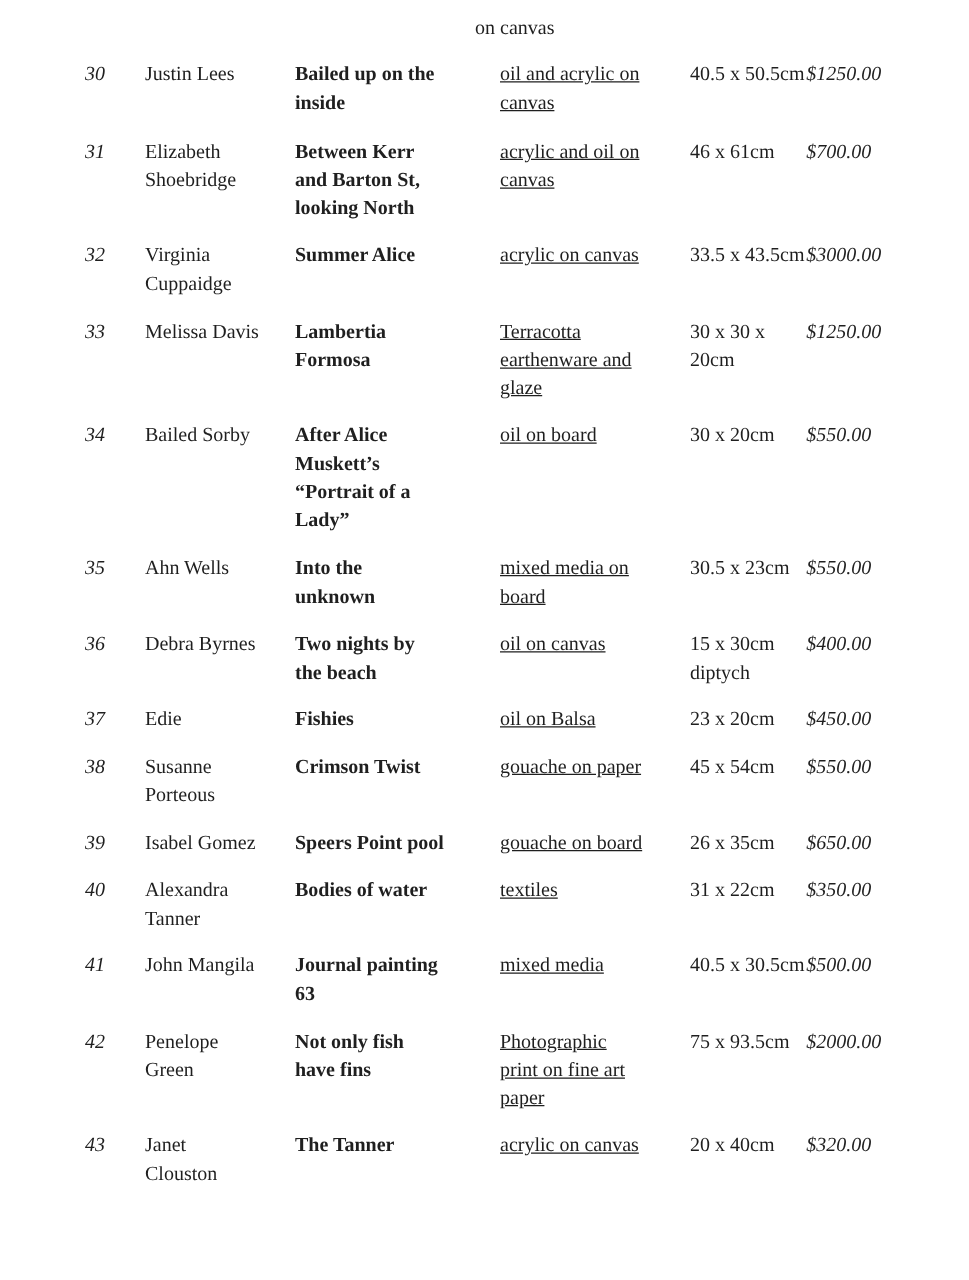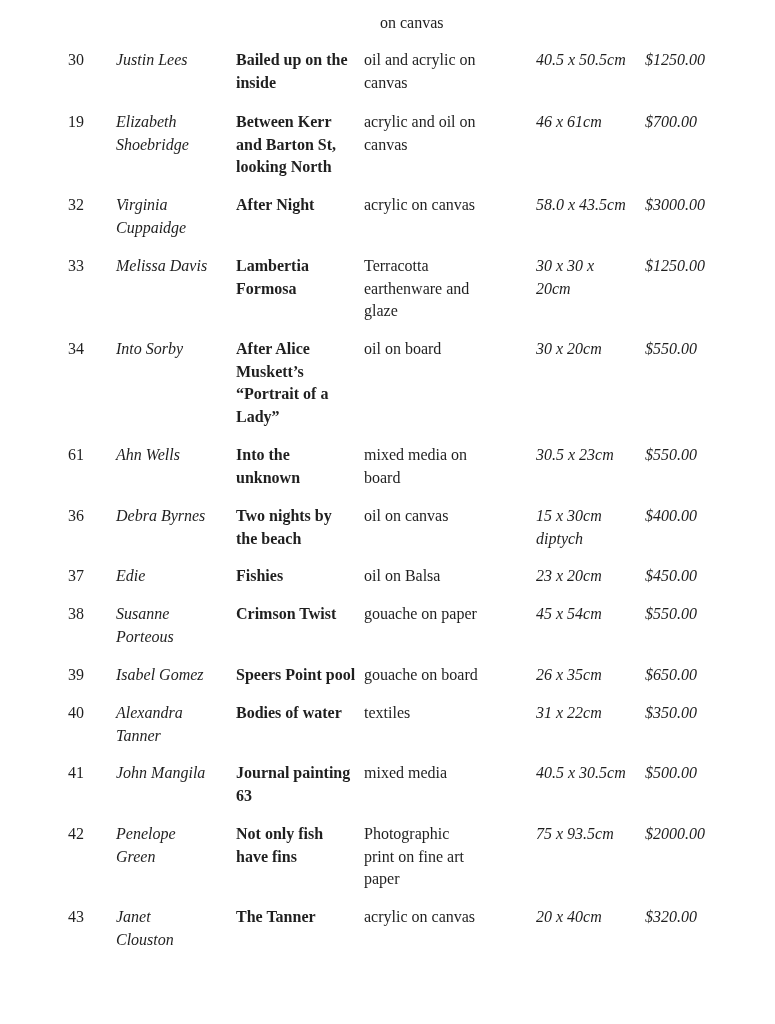--- a/index.html
+++ b/index.html
@@ -3,25 +3,25 @@
 <meta charset="utf-8">
 <style>
   html, body { margin: 0; padding: 0; background: #ffffff; }
   body {
     width: 775px; height: 1024px; position: relative; overflow: hidden;
     font-family: "Liberation Serif", "DejaVu Serif", serif;
     font-size: 16px; color: #1f1f1f;
   }
   .row { position: absolute; left: 0; width: 775px; }
   .cell { position: absolute; top: 0; line-height: 22.6px; white-space: pre-line; }
-  .c-num { left: 68px; width: 40px; }
-  .c-artist { left: 116px; width: 112px; font-style: italic; }
+  .c-num { left: 68px; width: 40px; font-style: italic; }
+  .c-artist { left: 116px; width: 112px; }
   .c-title { left: 236px; width: 138px; font-weight: bold; }
-  .c-medium { left: 364px; width: 140px; }
-  .c-size { left: 536px; width: 118px; font-style: italic; }
+  .c-medium { left: 400px; width: 140px; text-decoration: underline; }
+  .c-size { left: 552px; width: 118px; }
   .c-price { left: 645px; width: 100px; font-style: italic; }
   .cont { position: absolute; left: 380px; top: 12px; line-height: 22.6px; text-align: center; }
 </style>
 </head>
 <body>
 
 <div>
   <div class="cont">on canvas</div>
 
   <div class="row" style="top:49px">
@@ -29,69 +29,69 @@
     <div class="cell c-artist">Justin Lees</div>
     <div class="cell c-title">Bailed up on the
 inside</div>
     <div class="cell c-medium">oil and acrylic on
 canvas</div>
     <div class="cell c-size">40.5 x 50.5cm</div>
     <div class="cell c-price">$1250.00</div>
   </div>
 
   <div class="row" style="top:111px">
-    <div class="cell c-num">19</div>
+    <div class="cell c-num">31</div>
     <div class="cell c-artist">Elizabeth
 Shoebridge</div>
     <div class="cell c-title">Between Kerr
 and Barton St,
 looking North</div>
     <div class="cell c-medium">acrylic and oil on
 canvas</div>
     <div class="cell c-size">46 x 61cm</div>
     <div class="cell c-price">$700.00</div>
   </div>
 
   <div class="row" style="top:194px">
     <div class="cell c-num">32</div>
     <div class="cell c-artist">Virginia
 Cuppaidge</div>
-    <div class="cell c-title">After Night</div>
+    <div class="cell c-title">Summer Alice</div>
     <div class="cell c-medium">acrylic on canvas</div>
-    <div class="cell c-size">58.0 x 43.5cm</div>
+    <div class="cell c-size">33.5 x 43.5cm</div>
     <div class="cell c-price">$3000.00</div>
   </div>
 
   <div class="row" style="top:255px">
     <div class="cell c-num">33</div>
     <div class="cell c-artist">Melissa Davis</div>
     <div class="cell c-title">Lambertia
 Formosa</div>
     <div class="cell c-medium">Terracotta
 earthenware and
 glaze</div>
     <div class="cell c-size">30 x 30 x
 20cm</div>
     <div class="cell c-price">$1250.00</div>
   </div>
 
   <div class="row" style="top:338px">
     <div class="cell c-num">34</div>
-    <div class="cell c-artist">Into Sorby</div>
+    <div class="cell c-artist">Bailed Sorby</div>
     <div class="cell c-title">After Alice
 Muskett’s
 “Portrait of a
 Lady”</div>
     <div class="cell c-medium">oil on board</div>
     <div class="cell c-size">30 x 20cm</div>
     <div class="cell c-price">$550.00</div>
   </div>
 
   <div class="row" style="top:444px">
-    <div class="cell c-num">61</div>
+    <div class="cell c-num">35</div>
     <div class="cell c-artist">Ahn Wells</div>
     <div class="cell c-title">Into the
 unknown</div>
     <div class="cell c-medium">mixed media on
 board</div>
     <div class="cell c-size">30.5 x 23cm</div>
     <div class="cell c-price">$550.00</div>
   </div>
 
   <div class="row" style="top:505px">

